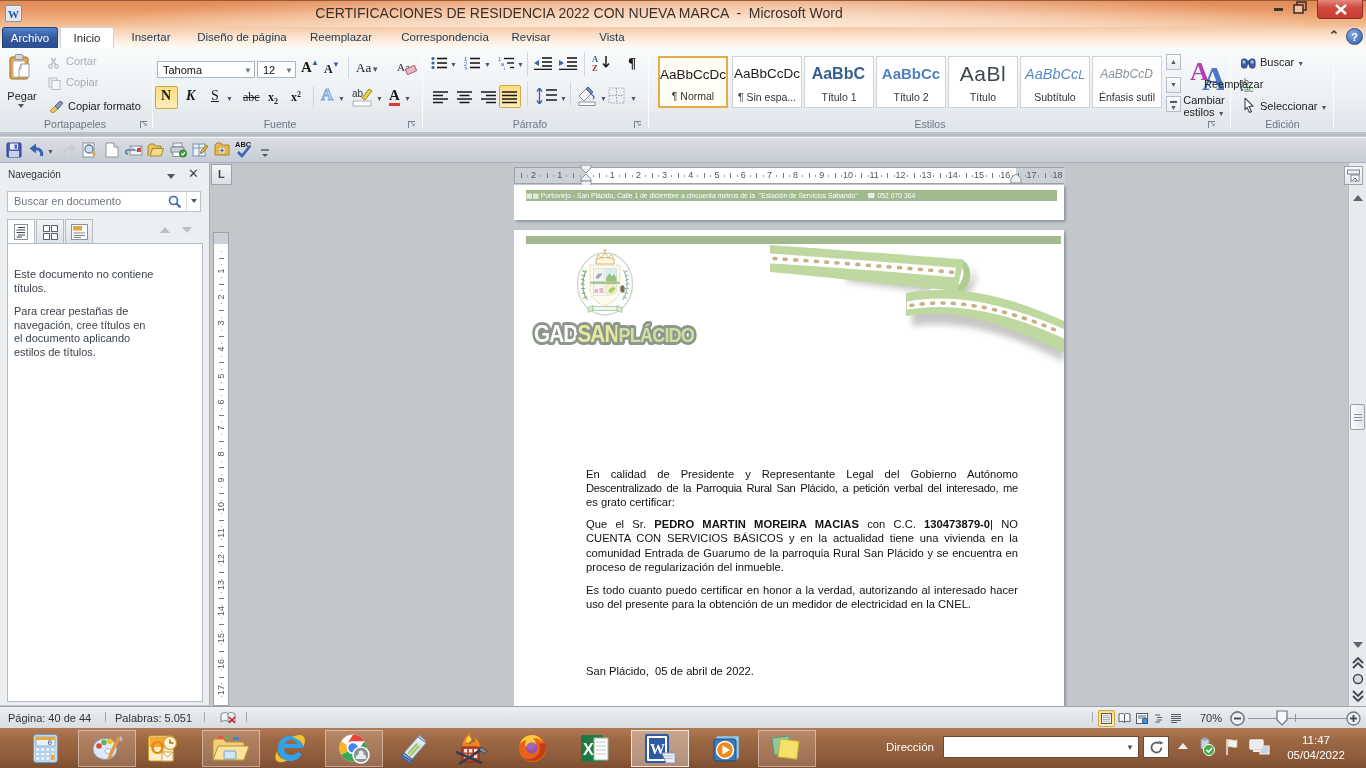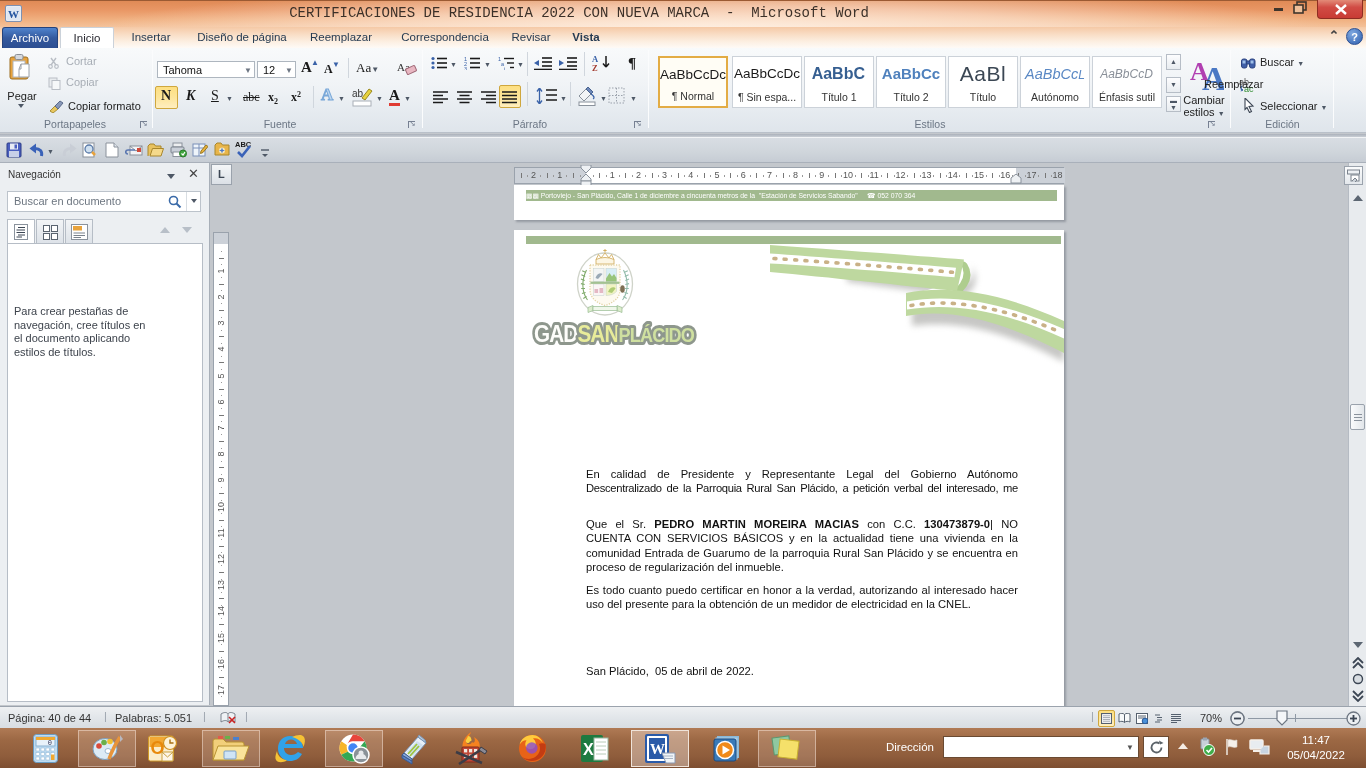--- a/index.html
+++ b/index.html
@@ -4,21 +4,21 @@
 <style>
   * { margin:0; padding:0; box-sizing:border-box; }
   html,body { width:1366px; height:768px; overflow:hidden; }
   body { font-family:"Liberation Sans", sans-serif; position:relative; background:#c3c7cc; }
   .abs { position:absolute; }
 
   
   #titlebar { left:0; top:0; width:1366px; height:27px;
     background:linear-gradient(180deg,#e08a56 0%,#e99765 35%,#f0af7f 70%,#f4c29a 100%);
     border-top:1px solid #9b5a33; }
-  #titletext { left:0; top:4.5px; width:1158px; text-align:center; font-size:14px; color:#3b3028;font-family:Liberation Mono, monospace; }
+  #titletext { left:0; top:4.5px; width:1158px; text-align:center; font-size:14px; color:#3b3028; }
   #btn-min { left:1264px; top:0; width:30px; height:19px; text-align:center; color:#4d4035; font-size:13px; }
   #btn-rest { left:1293px; top:0; width:28px; height:19px; }
   #btn-close { left:1317px; top:0; width:46px; height:19px; background:linear-gradient(180deg,#e38b78 0%,#d14c45 40%,#c83b34 100%); border-radius:0 0 4px 4px; border:1px solid #8e2d22; border-top:none; }
   #btn-close svg { margin:3px 0 0 15px; }
 
   
   #tabrow { left:0; top:27px; width:1366px; height:21px;
     background:linear-gradient(180deg,#f5c9a6 0%,#f9ddc5 35%,#fcefe2 70%,#fefaf6 100%); }
   .tab { position:absolute; top:0; height:21px; line-height:21px; text-align:center; font-size:11.5px; color:#263b52; padding:0 4px; white-space:nowrap; }
   #tab-archivo { left:2px; width:56px; background:linear-gradient(180deg,#4f83cd 0%,#34599e 50%,#2c4e91 100%); color:#fff; border-radius:3px 3px 0 0; border:1px solid #24427c; border-bottom:none; }
@@ -121,21 +121,21 @@
 </div>
 
 <div class="abs" id="tabrow">
 <div class="tab" id="tab-archivo">Archivo</div>
 <div class="tab" id="tab-inicio">Inicio</div>
 <div class="tab" style="left:120px;width:62px;">Insertar</div>
 <div class="tab" style="left:190px;width:104px;">Diseño de página</div>
 <div class="tab" style="left:302px;width:78px;">Reemplazar</div>
 <div class="tab" style="left:392px;width:106px;">Correspondencia</div>
 <div class="tab" style="left:502px;width:58px;">Revisar</div>
-<div class="tab" style="left:562px;width:48px;font-weight:bold;">Vista</div>
+<div class="tab" style="left:588px;width:48px;">Vista</div>
 <div style="position:absolute;" id="ribcaret">⌃</div>
 <div style="position:absolute;" id="helpbtn">?</div>
 </div>
 
 <div class="abs" id="ribbon">
 
   <div class="gsep" style="left:152px"></div>
   <div class="gsep" style="left:422px"></div>
   <div class="gsep" style="left:648px"></div>
   <div class="gsep" style="left:1230px"></div>
@@ -354,21 +354,21 @@
   <div class="stybox" style="left:876px;">
       <div class="pv" style="font-size:15px;font-weight:bold;color:#4f81bd;">AaBbCc</div>
       <div class="lb">Título 2</div>
     </div>
   <div class="stybox" style="left:948px;">
       <div class="pv" style="font-size:21px;font-weight:300;color:#3b4754;letter-spacing:0.5px;">AaB<span style="font-weight:100;">l</span></div>
       <div class="lb">Título</div>
     </div>
   <div class="stybox" style="left:1020px;">
       <div class="pv" style="font-size:14.5px;font-style:italic;color:#5a88c4;">AaBbCc<span style="font-size:12px;">L</span></div>
-      <div class="lb">Autónomo</div>
+      <div class="lb">Subtítulo</div>
     </div>
   <div class="stybox" style="left:1092px;">
       <div class="pv" style="font-size:12px;font-style:italic;color:#8a9099;">AaBbCcD </div>
       <div class="lb">Énfasis sutil</div>
     </div>
 
   <div class="abs" style="left:1166px;top:6px;width:15px;height:16px;background:linear-gradient(#fdfdfe,#e8ecf0);border:1px solid #b6bdc6;">
       <span style="position:absolute;left:3px;top:3px;font-size:7px;color:#4e5866;">▲</span>
     </div>
   <div class="abs" style="left:1166px;top:29px;width:15px;height:16px;background:linear-gradient(#fdfdfe,#e8ecf0);border:1px solid #b6bdc6;">
@@ -509,20 +509,21 @@
             <g stroke="#7a828c">
               <line x1="2.5" y1="9" x2="14" y2="9"></line>
               <line x1="2.5" y1="11.5" x2="14" y2="11.5"></line>
               <line x1="2.5" y1="13.5" x2="10" y2="13.5"></line>
             </g>
           </svg></div>
       <div style="position:absolute;left:153px;top:8px;width:0;height:0;border-left:5px solid transparent;border-right:5px solid transparent;border-bottom:6px solid #b8bfc8;"></div>
       <div style="position:absolute;left:175px;top:8px;width:0;height:0;border-left:5px solid transparent;border-right:5px solid transparent;border-top:6px solid #b8bfc8;"></div>
     </div>
     <div id="nav-content">
+      <div class="t" style="top:24px;width:172px;">Este documento no contiene títulos.</div>
       <div class="t" style="top:61px;width:140px;">Para crear pestañas de navegación, cree títulos en el documento aplicando estilos de títulos.</div>
     </div>
   </div>
   <div class="abs" id="lbox"></div>
   <div class="abs" id="hruler">
     <div style="position:absolute;left:0;top:0;width:71px;height:15px;background:#ccd1d8;"></div>
     <div style="position:absolute;left:501px;top:0;width:49px;height:15px;background:#ccd1d8;"></div>
     <div id="hticks">
         <span class="rn" style="left:91.2px;">1</span>
         <span class="rn" style="left:117.4px;">2</span>
@@ -759,20 +760,21 @@
       </g>
     </svg>
 
     <svg style="position:absolute;left:17px;top:86.5px;" width="172" height="32" viewBox="0 0 172 32">
       <text x="3" y="25" font-family="Liberation Sans" font-size="24" font-weight="bold" letter-spacing="-1" textLength="160" lengthAdjust="spacingAndGlyphs" paint-order="stroke" stroke="#8e978d" stroke-width="6" stroke-linejoin="round" fill="#fdfdfa">GAD<tspan fill="#e8ec9a">SAN</tspan><tspan fill="#cfe0a0" font-size="21">PLÁCIDO</tspan></text>
     </svg>
 
 
     <div class="bl jl" style="top:236.5px;">En calidad de Presidente y Representante Legal del Gobierno Autónomo</div>
     <div class="bl jl" style="top:250.9px;letter-spacing:-0.3px;">Descentralizado de la Parroquia Rural San Plácido, a petición verbal del interesado, me</div>
+    <div class="bl" style="top:265.3px;">es grato certificar:</div>
     <div class="bl jl" style="top:287px;">Que el Sr. <b>PEDRO MARTIN MOREIRA MACIAS</b> con C.C. <b>130473879-0</b>| NO</div>
     <div class="bl jl" style="top:315.8px;">comunidad Entrada de Guarumo de la parroquia Rural San Plácido y se encuentra en</div>
     <div class="bl jl" style="top:301.4px;">CUENTA CON SERVICIOS BÁSICOS y en la actualidad tiene una vivienda en la</div>
     <div class="bl" style="top:330.2px;">proceso de regularización del inmueble.</div>
     <div class="bl jl" style="top:353px;">Es todo cuanto puedo certificar en honor a la verdad, autorizando al interesado hacer</div>
     <div class="bl" style="top:367.4px;">uso del presente para la obtención de un medidor de electricidad en la CNEL.</div>
     <div class="bl" style="top:433.5px;">San Plácido,&nbsp; 05 de abril de 2022.</div>
   </div>
   <div class="abs" id="scrollcol">
     <div style="position:absolute;left:1px;top:32px;width:0;height:0;border-left:5px solid transparent;border-right:5px solid transparent;border-bottom:6px solid #5c6672;margin-left:3px;"></div>

